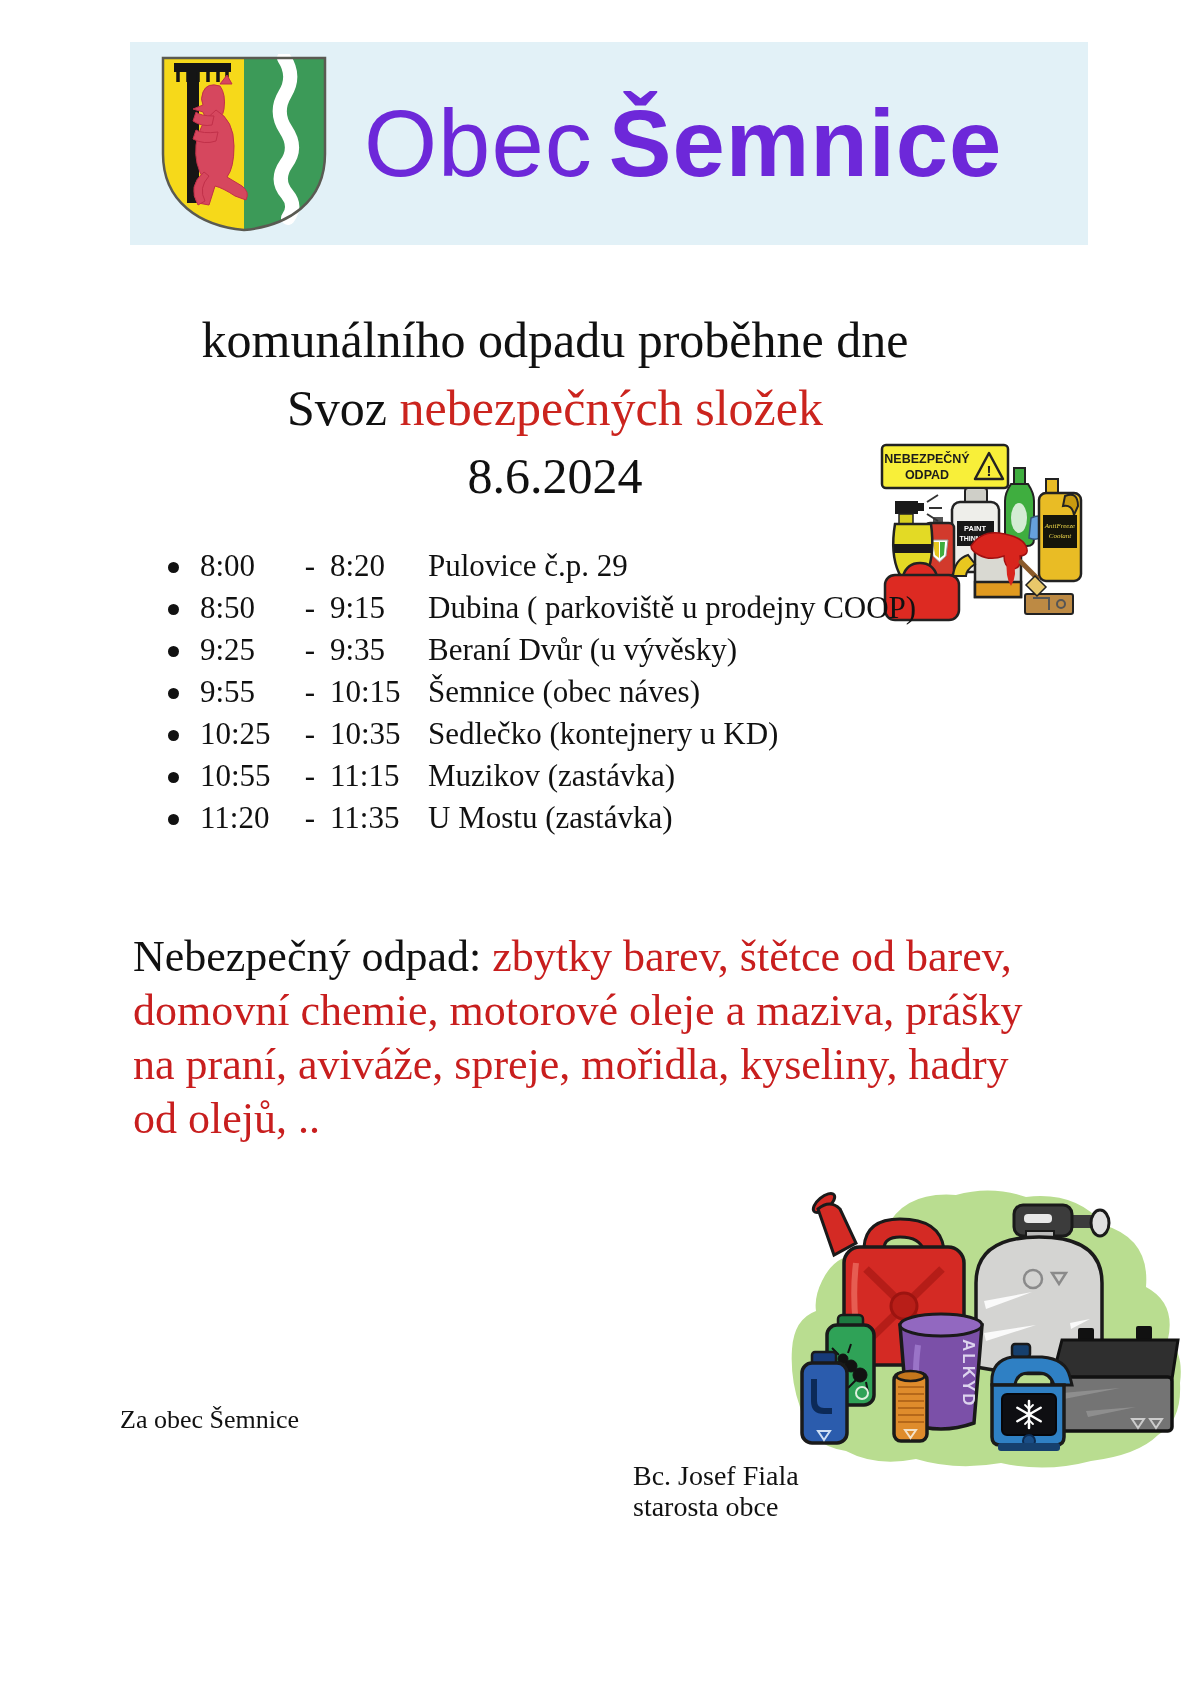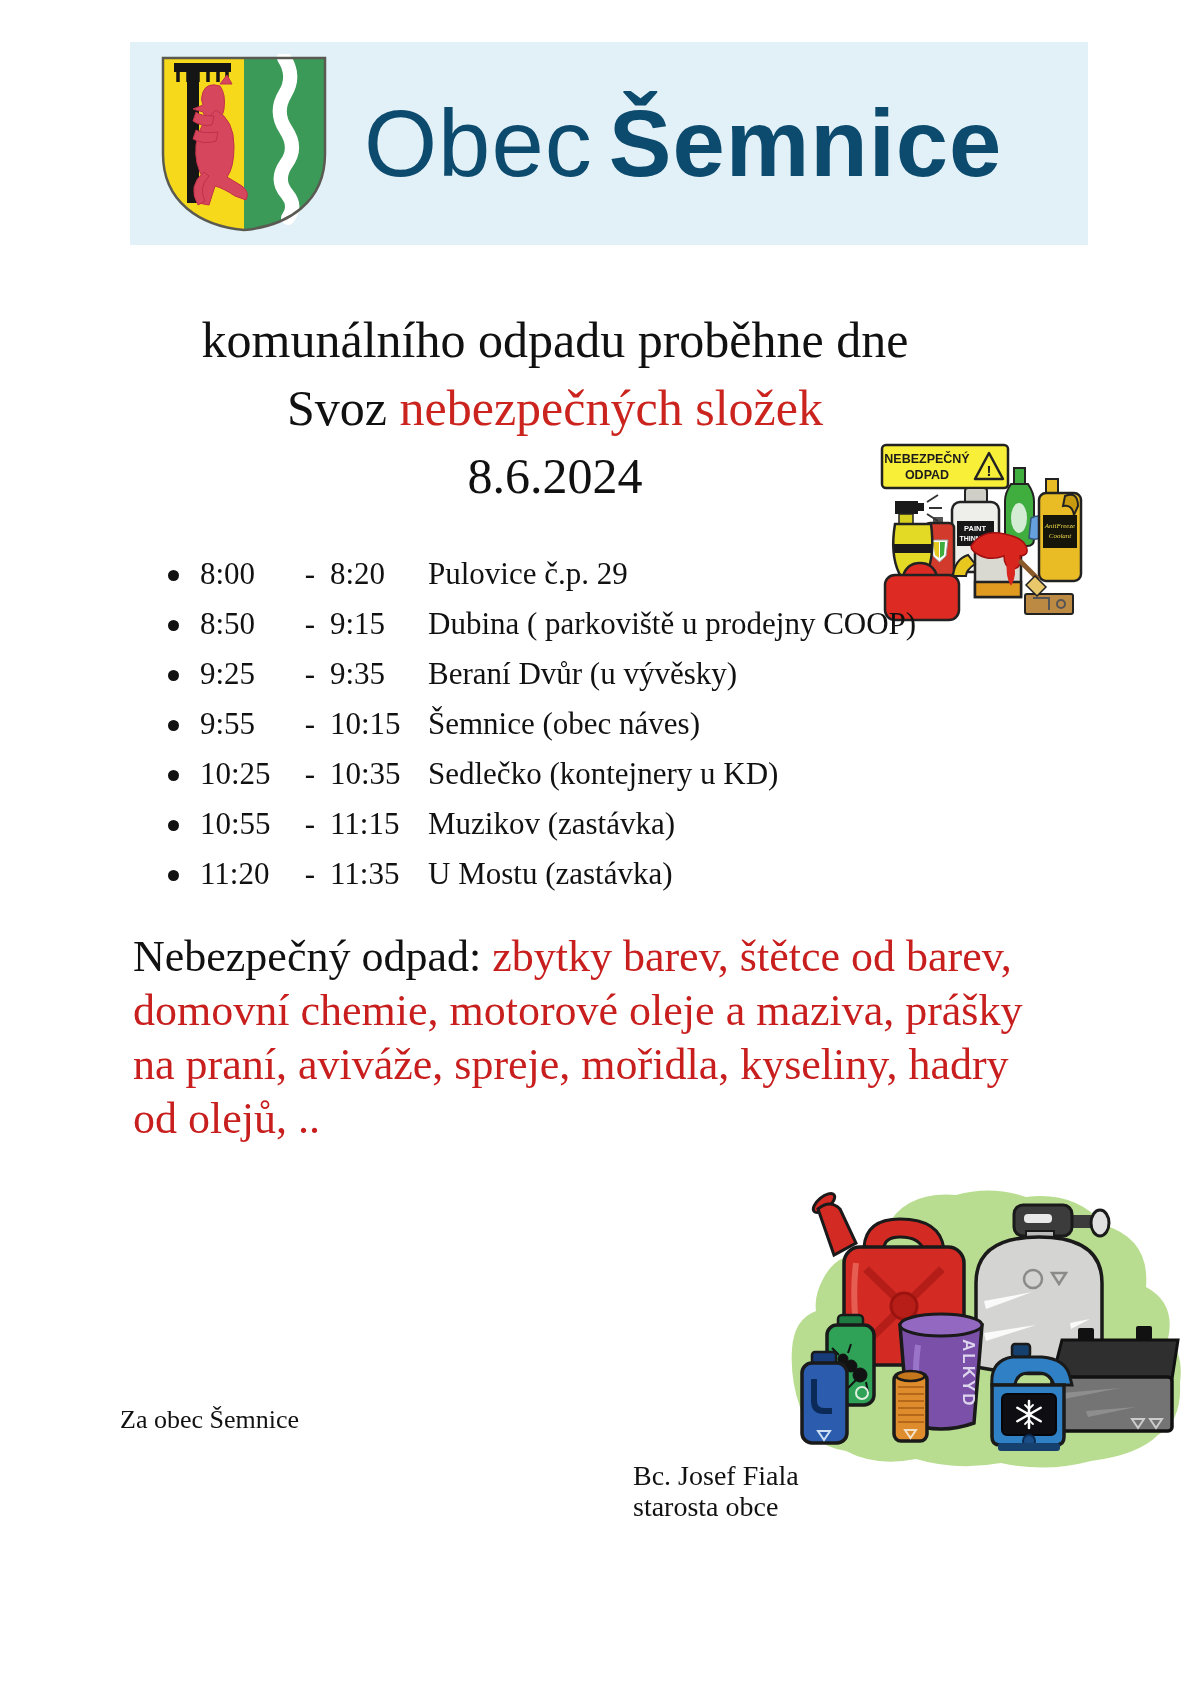--- a/index.html
+++ b/index.html
@@ -3,32 +3,32 @@
 <meta charset="utf-8">
 <style>
   html,body{margin:0;padding:0;background:#9a9a9a;}
   .page{position:relative;width:1190px;height:1683px;margin:0 auto;background:#ffffff;
         font-family:"Liberation Serif",serif;color:#111;overflow:hidden;}
 
   
   .header-band{position:absolute;left:130px;top:42px;width:958px;height:203px;background:#e2f1f7;}
   .coa{position:absolute;left:28px;top:12px;}
   .header-title{position:absolute;left:234px;top:0;height:100%;display:flex;align-items:center;
-                font-family:"Liberation Sans",sans-serif;font-size:94px;color:#0c4a6e;letter-spacing:1px;}
+                font-family:"Liberation Sans",sans-serif;font-size:94px;color:#6d28d9;letter-spacing:1px;}
   .header-title .bold{font-weight:bold;margin-left:16px;}
 
   
   .title-block{position:absolute;left:55px;top:306px;width:1000px;text-align:center;
                font-size:50px;line-height:68px;}
   .red-title{color:#cb241e;}
   .red-body{color:#c81e1e;}
 
   
   .schedule{position:absolute;left:168px;top:545px;font-size:31px;}
-  .srow{display:grid;grid-template-columns:32px 90px 40px 98px auto;height:42px;align-items:center;margin-top:8px;}
+  .srow{display:grid;grid-template-columns:32px 90px 40px 98px auto;height:42px;align-items:center;}
   .dot{width:11px;height:11px;border-radius:50%;background:#111;margin-top:3px;}
   .dash-cell{text-align:center;}
 
   
   .paragraph{position:absolute;left:133px;top:930px;width:900px;font-size:44px;line-height:54px;}
 
   
   .clip-top{position:absolute;left:815px;top:418px;}
   .clip-bottom{position:absolute;left:786px;top:1183px;}
 

